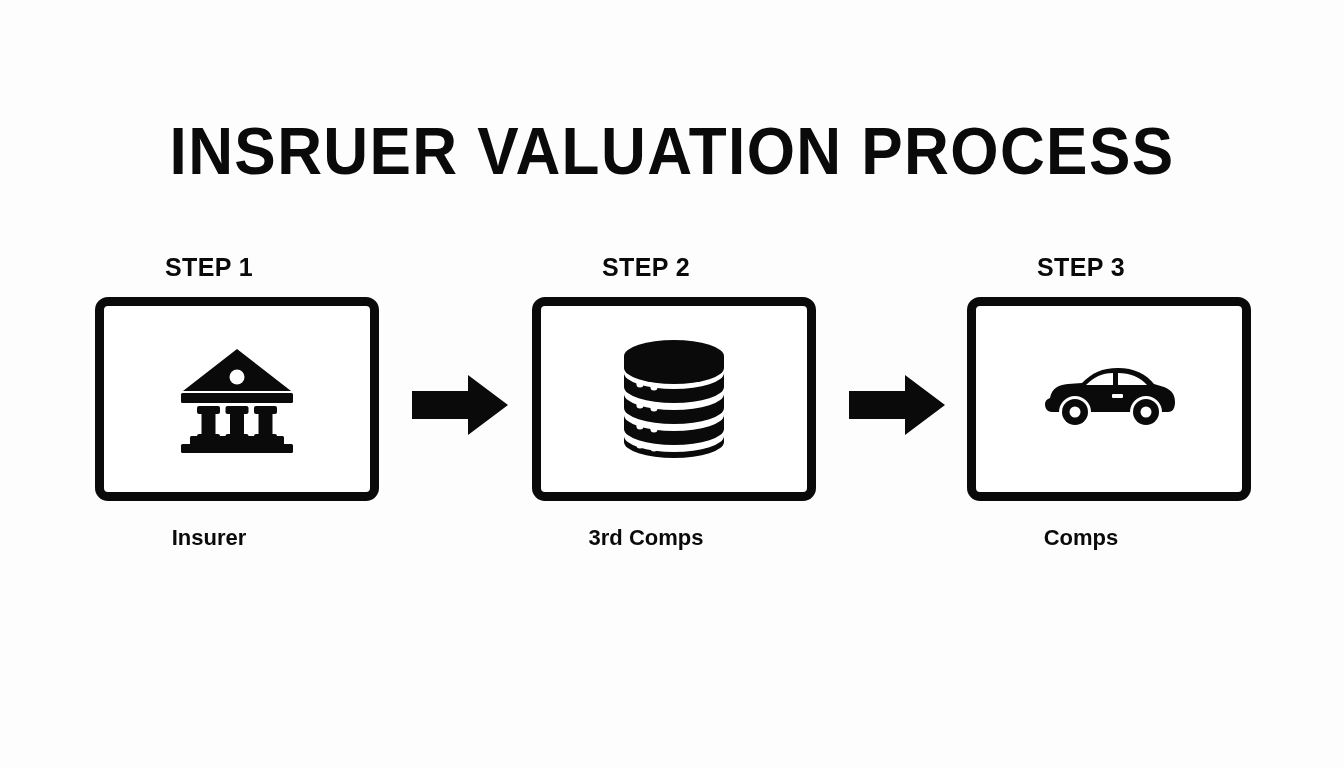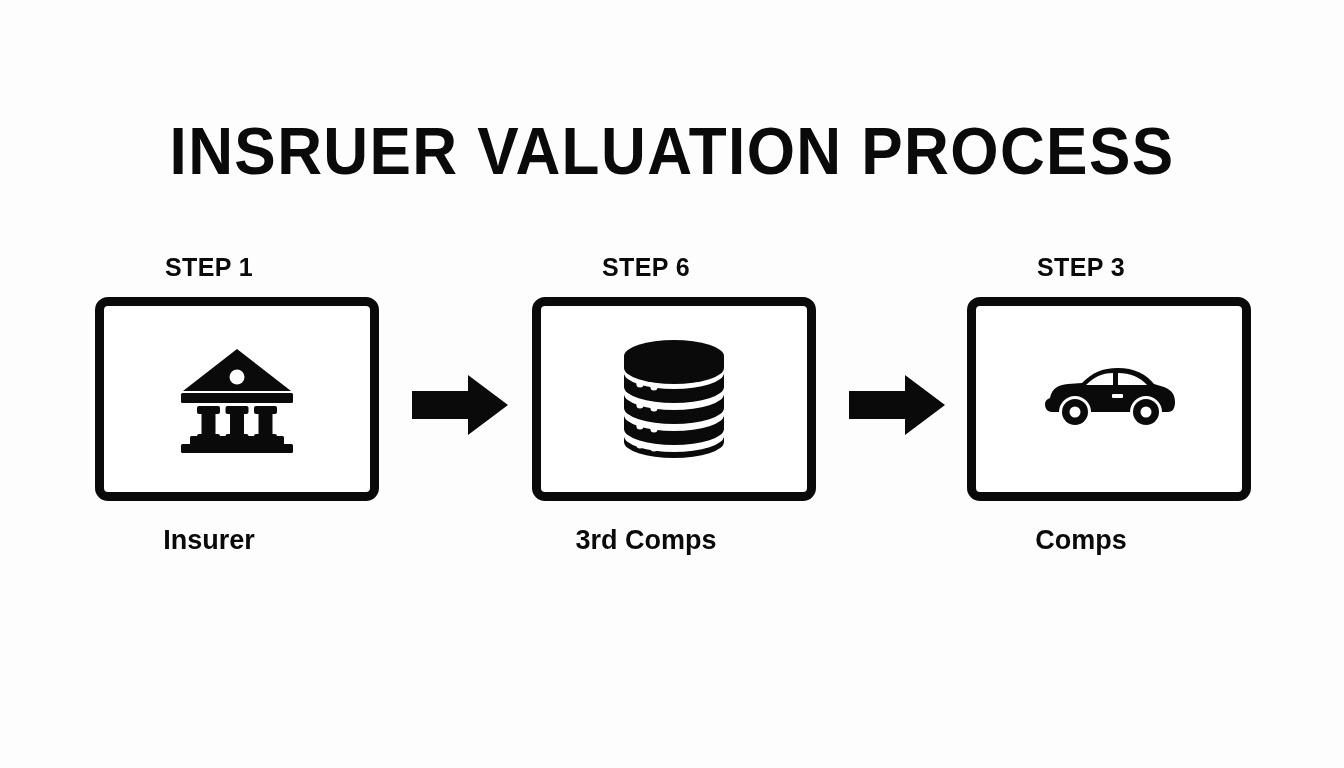--- a/index.html
+++ b/index.html
@@ -72,21 +72,21 @@
     background:#ffffff;
     display:flex;
     align-items:center;
     justify-content:center;
   }
 
   .step-box svg { display:block; }
 
   .step-caption {
     text-align:center;
-    font-size:27px;
+    font-size:22px;
     font-weight:bold;
     line-height:1;
     margin-top:26px;
     color:#0a0a0a;
     white-space:nowrap;
   }
 
   
   .flow-arrow {
     position:absolute;
@@ -142,21 +142,21 @@
 
   <div class="flow-arrow a0">
     <span>
       <svg width="96" height="62" viewBox="0 0 96 62" aria-hidden="true">
         <path d="M0 17 L56 17 L56 1 L96 31 L56 61 L56 45 L0 45 Z" fill="#0a0a0a"></path>
       </svg>
     </span>
   </div>
 
   <div class="step-group g1">
-    <div class="step-eyebrow">STEP 6</div>
+    <div class="step-eyebrow">STEP 2</div>
 
     <div class="step-box">
       <span>
         <svg width="104" height="118" viewBox="0 0 104 118" aria-hidden="true">
           <g fill="#0a0a0a">
 
             <path d="M2 16 a50 16 0 0 1 100 0 v12 a50 16 0 0 1 -100 0 Z"></path>
 
             <path d="M2 33 a50 16 0 0 0 100 0 v14 a50 16 0 0 1 -100 0 Z"></path>
 

